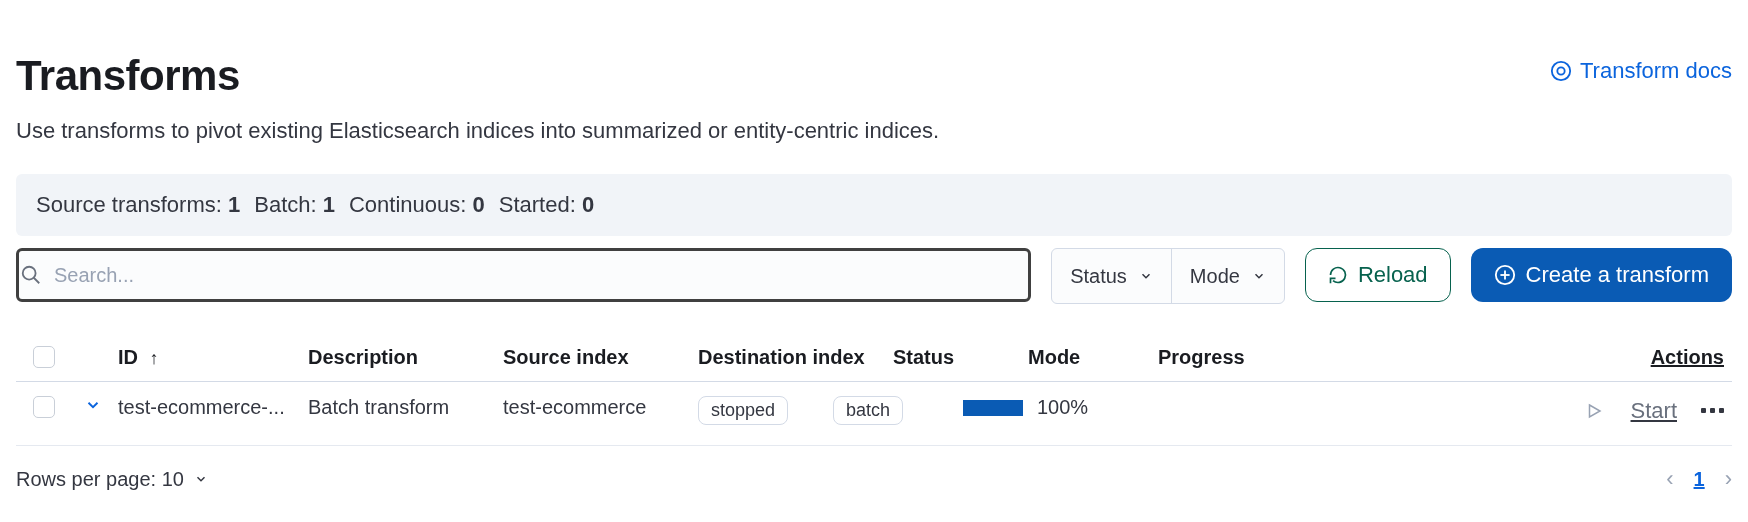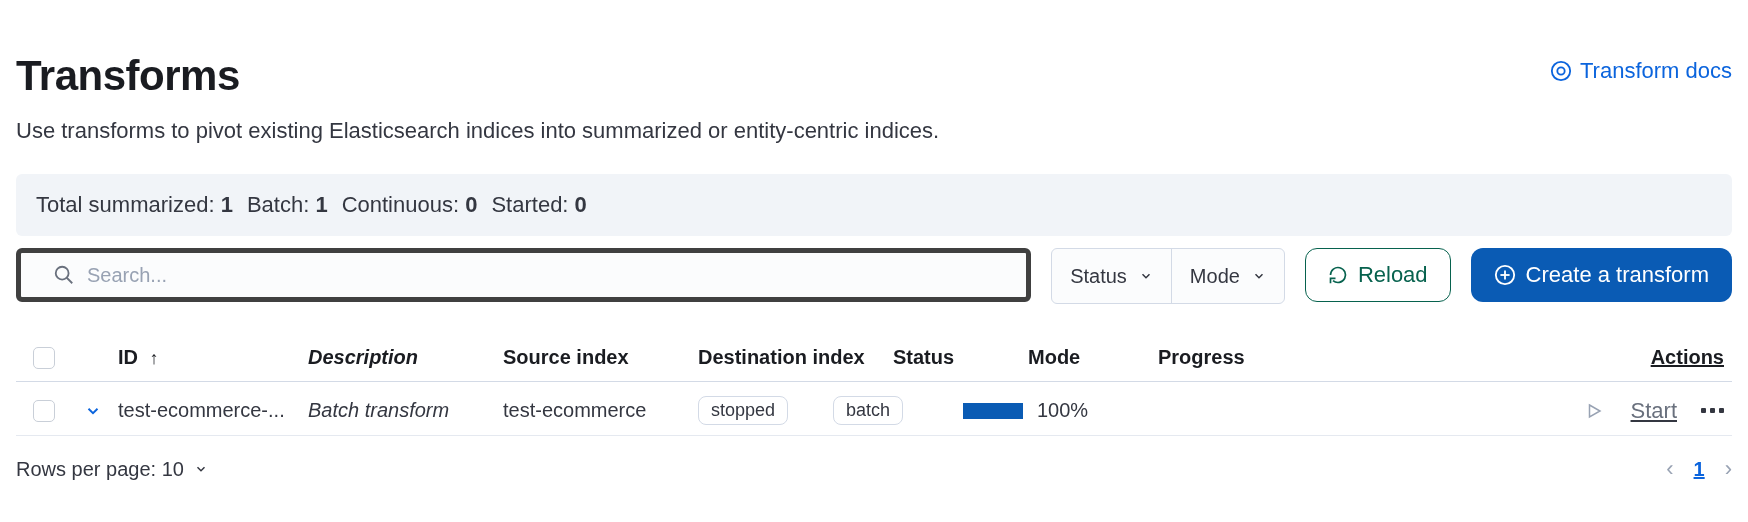--- a/index.html
+++ b/index.html
@@ -24,48 +24,48 @@
     display: flex;
     gap: 14px;
     flex-wrap: wrap;
   }
   .stats-bar b { font-weight: 700; }
   .controls-row { display: flex; gap: 20px; margin-top: 12px; align-items: stretch; }
   .search-box {
     flex: 1;
     display: flex;
     align-items: center;
-    border: 5px solid #404040;
+    border: 3px solid #404040;
     background: #fbfcfd;
     border-radius: 6px;
-    padding: 0 32px;
+    padding: 0 1px;
     height: 54px;
   }
   .search-box input {
     flex: 1; border: none; background: transparent; outline: none;
     font-size: 20px; color: #69707d; margin-left: 12px;
   }
   .search-box input::placeholder { color: #98a2b3; }
   .filter-group { display: flex; border: 1px solid #d3dae6; border-radius: 6px; overflow: hidden; background: #fbfcfd; }
   .filter-btn { display: flex; align-items: center; gap: 12px; padding: 0 18px; height: 54px; font-size: 20px; color: #343741; cursor: pointer; }
   .filter-btn + .filter-btn { border-left: 1px solid #d3dae6; }
   .btn {
     display: flex; align-items: center; gap: 10px; padding: 0 22px; height: 54px;
     font-size: 22px; border-radius: 12px; cursor: pointer; border: 1px solid transparent;
   }
   .btn-outline { border-color: #07624e; color: #07624e; background: #fff; font-weight: 500; }
   .btn-primary { background: #0a5bb4; color: #fff; font-weight: 500; }
   .table { margin-top: 30px; width: 100%; }
-  .thead, .trow { display: flex; align-items: center; padding: 12px 4px; }
+  .thead, .trow { display: flex; padding: 12px 4px; }
   .thead { border-bottom: 1px solid #d3dae6; font-size: 20px; font-weight: 700; color: #1a1c21; }
-  .trow { border-bottom: 1px solid #e5e9f0; font-size: 20px; color: #343741; padding-top: 14px; padding-bottom: 10px; }
+  .trow { border-bottom: 1px solid #e5e9f0; font-size: 20px; color: #343741; padding-top: 14px; padding-bottom: 20px; }
   .col-check { width: 48px; display:flex; justify-content:center; }
   .col-expand { width: 50px; display:flex; justify-content:center; }
   .col-id { width: 190px; padding-right: 10px; }
-  .col-desc { width: 195px; padding-right: 10px; font-style: italic; }
+  .col-desc { width: 195px; padding-right: 10px; }
   .col-src { width: 195px; padding-right: 10px; }
   .col-dest { width: 195px; padding-right: 10px; }
   .col-status { width: 135px; }
   .col-mode { width: 130px; }
   .col-progress { width: 220px; }
   .col-actions { flex: 1; text-align: right; display:flex; justify-content:flex-end; align-items:center; gap: 24px; padding-right: 4px; text-decoration: underline; }
   .ellipsis { white-space: nowrap; overflow: hidden; text-overflow: ellipsis; }
   .checkbox {
     width: 22px; height: 22px; border: 1px solid #c9cfd8; border-radius: 5px; background: #fff; cursor: pointer;
   }
@@ -99,21 +99,21 @@
         <circle cx="12" cy="12" r="4"></circle>
       </svg>
     </span>
     <span>Transform docs</span>
   </a>
 </div>
 
 <p class="subtitle">Use transforms to pivot existing Elasticsearch indices into summarized or entity-centric indices.</p>
 
 <div class="stats-bar">
-  <span><span>Total summarized:</span> <b>1</b></span>
+  <span><span>Source transforms:</span> <b>1</b></span>
   <span><span>Batch:</span> <b>1</b></span>
   <span><span>Continuous:</span> <b>0</b></span>
   <span><span>Started:</span> <b>0</b></span>
 </div>
 
 <div class="controls-row">
   <div class="search-box">
     <span class="icon">
       <svg width="22" height="22" viewBox="0 0 24 24" fill="none" stroke="#69707d" stroke-width="2">
         <circle cx="10" cy="10" r="7"></circle>

